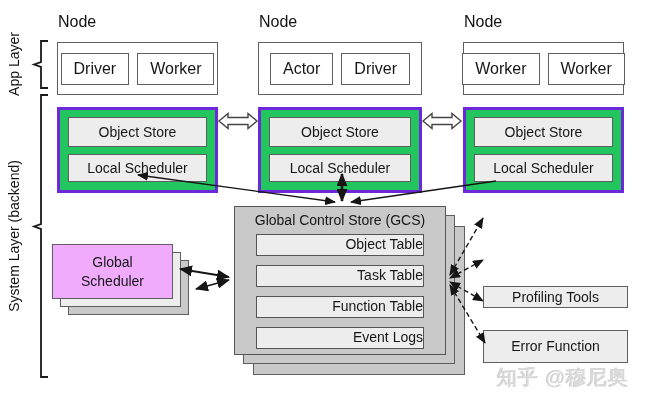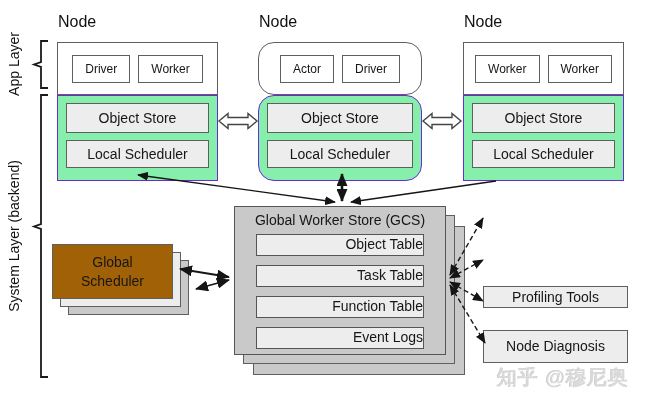--- a/index.html
+++ b/index.html
@@ -12,40 +12,40 @@
     position:absolute;white-space:nowrap;font-size:14px;color:#111;
     transform:translate(-50%,-50%) rotate(-90deg);
   }
   
   .node-title{position:absolute;top:13px;font-size:16px;color:#111;}
   .node-top{
     position:absolute;top:42px;height:53px;background:#ffffff;border:1px solid #5f5f5f;
     display:flex;align-items:center;justify-content:center;gap:8px;box-sizing:border-box;
   }
   .proc-box{
-    border:1px solid #5f5f5f;background:#ffffff;font-size:12px;
+    border:1px solid #5f5f5f;background:#ffffff;font-size:16px;
     padding:6px 12px;text-align:center;
   }
   .node-bottom{
-    position:absolute;top:95px;height:86px;background:#86efac;border:1px solid #6d28d9;
+    position:absolute;top:107px;height:86px;background:#22c55e;border:3px solid #6d28d9;
     box-sizing:border-box;
   }
   .store-box,.sched-box{
     background:#ededed;border:1px solid #5f5f5f;text-align:center;font-size:14px;
     margin:0 8px;box-sizing:border-box;
   }
   .store-box{margin-top:7px;height:30px;line-height:28px;}
   .sched-box{margin-top:7px;height:28px;line-height:26px;}
   .n1{left:57px;width:161px;}  .n1t{left:58px;}
-  .n2{left:258px;width:164px;border-radius:16px;} .n2t{left:259px;}
+  .n2{left:258px;width:164px;} .n2t{left:259px;}
   .n3{left:463px;width:161px;} .n3t{left:464px;}
   
   .stack-layer{position:absolute;background:#c9c9c9;border:1px solid #5f5f5f;box-sizing:border-box;}
   .gs-main{
-    position:absolute;left:52px;top:244px;width:121px;height:55px;background:#a16207;
+    position:absolute;left:52px;top:244px;width:121px;height:55px;background:#f0abfc;
     border:1px solid #5f5f5f;box-sizing:border-box;display:flex;align-items:center;justify-content:center;
     font-size:14px;text-align:center;white-space:pre-line;line-height:1.3;
   }
   .gcs-main{
     position:absolute;left:234px;top:206px;width:212px;height:149px;background:#c9c9c9;
     border:1px solid #555;box-sizing:border-box;
   }
   .gcs-title{font-size:14px;text-align:center;margin-top:5px;}
   .gcs-table{
     width:166px;height:20px;line-height:19px;margin:9px auto 0;background:#ededed;
@@ -106,29 +106,29 @@
   </div>
 
   <div class="stack-layer" style="left:68px;top:260px;width:121px;height:55px"></div>
   <div class="stack-layer" style="left:60px;top:252px;width:121px;height:55px;background:#ededed"></div>
   <div class="gs-main">Global
 Scheduler</div>
 
   <div class="stack-layer" style="left:253px;top:226px;width:212px;height:149px"></div>
   <div class="stack-layer" style="left:243px;top:215px;width:212px;height:149px"></div>
   <div class="gcs-main">
-    <div class="gcs-title">Global Worker Store (GCS)</div>
+    <div class="gcs-title">Global Control Store (GCS)</div>
     <div class="gcs-table first">Object Table</div>
     <div class="gcs-table">Task Table</div>
     <div class="gcs-table">Function Table</div>
     <div class="gcs-table">Event Logs</div>
   </div>
 
   <div class="tool-box" style="top:286px;height:22px">Profiling Tools</div>
-  <div class="tool-box" style="top:330px;height:33px">Node Diagnosis</div>
+  <div class="tool-box" style="top:330px;height:33px">Error Function</div>
 
   <div class="watermark">知乎 @穆尼奥</div>
 
   <svg id="overlay" width="650" height="402" viewBox="0 0 650 402">
     <defs>
       <marker id="ah" markerUnits="userSpaceOnUse" markerWidth="11" markerHeight="9" refX="10" refY="4.5" orient="auto">
           <path d="M0,0 L11,4.5 L0,9 Z" fill="#151515"></path>
         </marker>
       <marker id="ahs" markerUnits="userSpaceOnUse" markerWidth="11" markerHeight="9" refX="10" refY="4.5" orient="auto-start-reverse">
           <path d="M0,0 L11,4.5 L0,9 Z" fill="#151515"></path>

